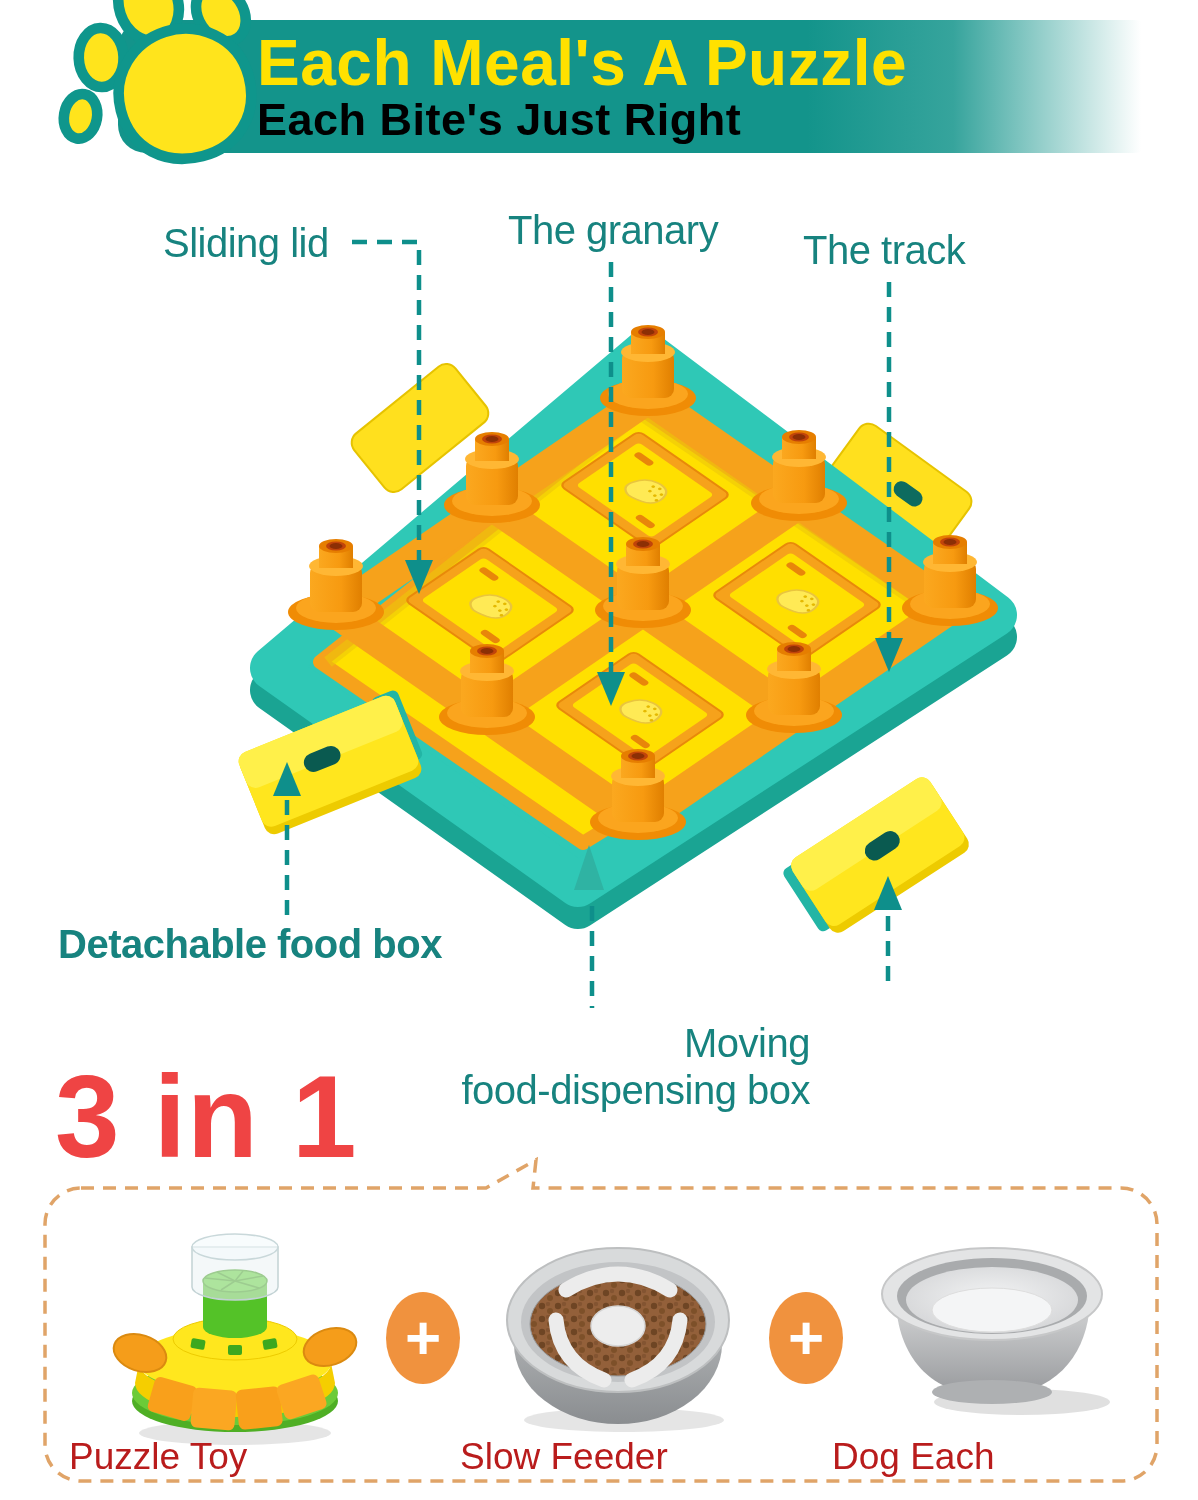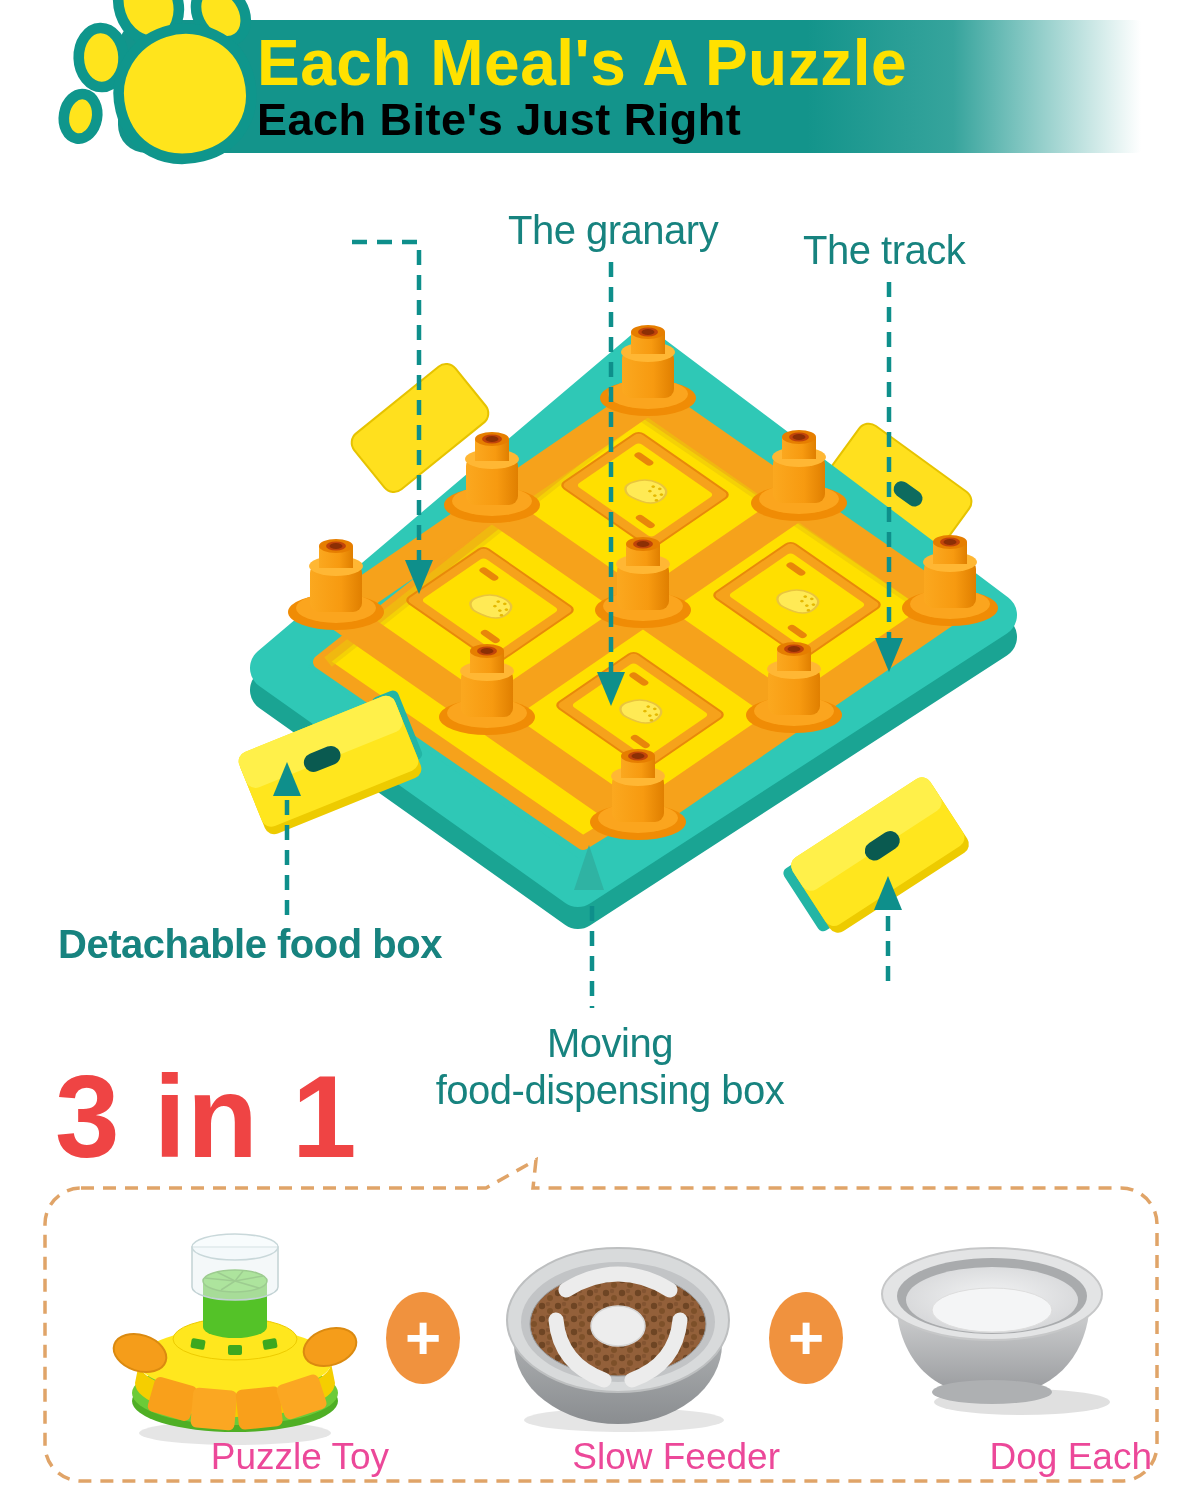--- a/index.html
+++ b/index.html
@@ -4,25 +4,25 @@
 <style>
   html,body{margin:0;padding:0;background:#fff;}
   .canvas{position:relative;width:1198px;height:1500px;background:#fff;overflow:hidden;
           font-family:"Liberation Sans",sans-serif;padding-left:28px;}
   .abs{position:absolute;}
   .banner{position:absolute;left:118px;top:20px;width:1044px;height:133px;border-radius:28px;
           background:linear-gradient(90deg,#13948B 0%,#13948B 66%,rgba(19,148,139,.85) 80%,rgba(19,148,139,0) 98%);}
   .hero-title{position:absolute;left:257px;top:26px;font-size:64px;font-weight:bold;color:#FFE100;letter-spacing:.5px;}
   .hero-sub{position:absolute;left:257px;top:94px;font-size:45px;font-weight:bold;color:#000000;letter-spacing:.5px;}
   .note{position:absolute;color:#17837F;font-size:40px;font-weight:500;letter-spacing:-0.5px;white-space:nowrap;}
-  .note.center{text-align:center;white-space:normal;line-height:1.18;}
+  .note.center{text-align:right;white-space:normal;line-height:1.18;}
   .headline3in1{position:absolute;left:55px;top:1050px;font-size:116px;font-weight:800;color:#ef4444;letter-spacing:1px;}
   .plus-badge{position:absolute;width:74px;height:92px;border-radius:50%;background:#F0923E;color:#fff;
               display:flex;align-items:center;justify-content:center;font-size:62px;font-weight:bold;line-height:1;}
-  .item-label{position:absolute;width:320px;text-align:right;font-size:37px;font-weight:500;color:#ec4899;}
+  .item-label{position:absolute;width:320px;text-align:left;font-size:37px;font-weight:500;color:#b91c1c;}
 </style>
 </head>
 <body>
 
 <div class="canvas">
 
   <div class="banner"></div>
   <div class="hero-title">Each Meal's A Puzzle</div>
   <div class="hero-sub">Each Bite's Just Right</div>
 
@@ -343,20 +343,21 @@
       <ellipse cx="30" cy="86" rx="88" ry="13" fill="rgba(0,0,0,0.12)"></ellipse>
       <path d="M-96,-18 C-96,30 -70,80 0,80 C70,80 98,30 98,-18 Z" fill="url(#steelGrad)"></path>
       <ellipse cx="0" cy="76" rx="60" ry="12" fill="#AEB0B2"></ellipse>
       <ellipse cx="0" cy="-22" rx="110" ry="46" fill="#E3E4E5" stroke="#C6C7C8" stroke-width="2"></ellipse>
       <ellipse cx="0" cy="-20" rx="95" ry="38" fill="#A9ABAD"></ellipse>
       <ellipse cx="0" cy="-16" rx="86" ry="33" fill="url(#bowlInner)"></ellipse>
       <ellipse cx="0" cy="-6" rx="60" ry="22" fill="#F4F5F6" stroke="#DDDDDD"></ellipse>
     </g>
   </svg>
 
+  <div class="note" style="left:163px;top:221px;">Sliding lid</div>
   <div class="note" style="left:508px;top:208px;">The granary</div>
   <div class="note" style="left:803px;top:228px;">The track</div>
   <div class="note" style="left:58px;top:922px;font-weight:bold;">Detachable food box</div>
   <div class="note center" style="left:410px;top:1020px;width:400px;">
     <div>Moving</div>
     <div>food-dispensing box</div>
   </div>
 
   <div class="headline3in1">3 in 1</div>
 

